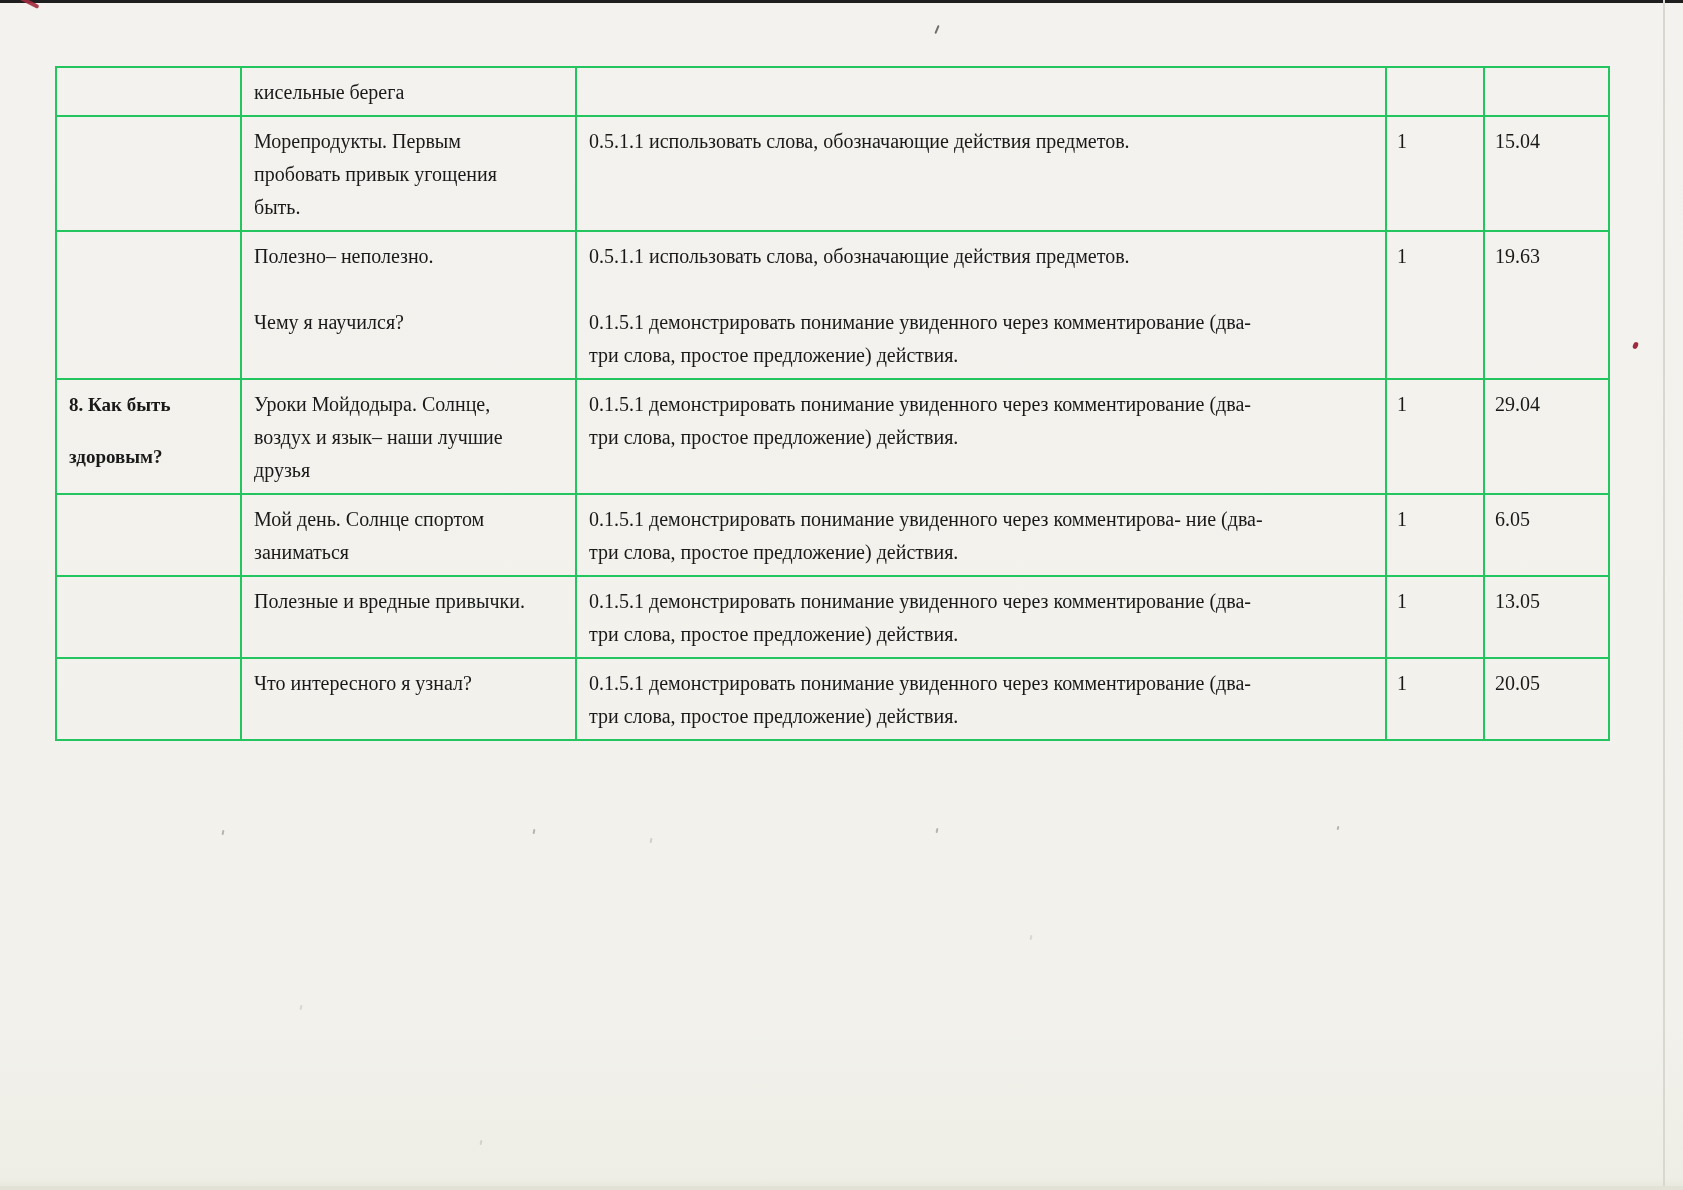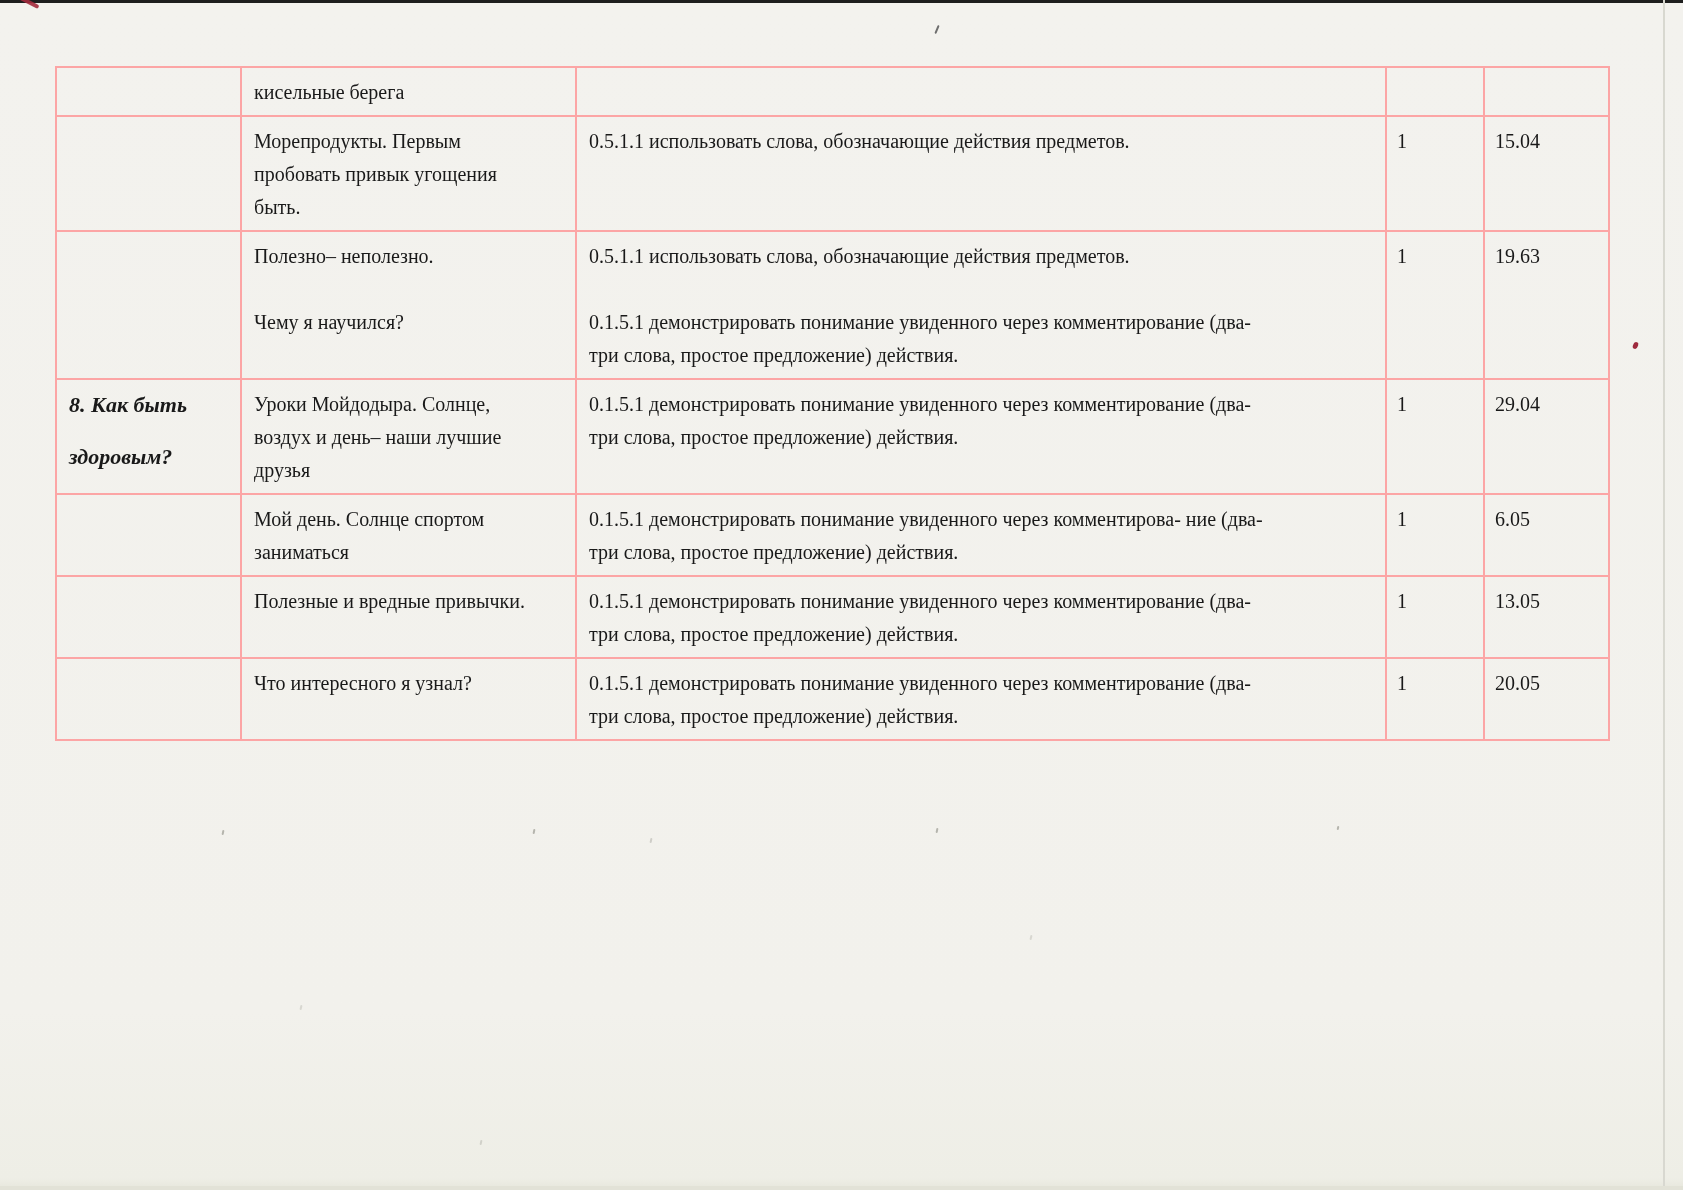--- a/index.html
+++ b/index.html
@@ -13,35 +13,35 @@
   }
   .scan-strip-top { position:absolute; top:0; left:0; width:1683px; height:3px; background:#1e1e1e; }
   .paper-edge     { position:absolute; top:0; left:1663px; width:2px; height:1190px; background:#d8d8d0; }
   .scan-strip-bottom { position:absolute; bottom:0; left:0; width:1683px; height:4px; background:#e2e2d7; }
 
   table.plan {
     position:absolute; left:55px; top:66px; width:1553px;
     border-collapse:collapse; table-layout:fixed;
   }
   td {
-    border:2px solid #fca5a5;
+    border:2px solid #22c55e;
     vertical-align:top;
     padding:8px 9px 6px 12px;
     font-size:20px;
     line-height:33px;
   }
   tr.r1 td { height:49px; }
   tr.r2 td { height:103px; }
   tr.r3 td { height:113px;margin-top:20px; }
   tr.r4 td { height:103px; }
   tr.r5 td { height:72px; }
   tr.r6 td { height:73px; }
   tr.r7 td { height:76px; }
 
-  td.c-section { font-weight:bold; font-size:22px;font-style:italic; }
+  td.c-section { font-weight:bold; font-size:19px; }
   td.c-hours, td.c-date { padding-left:10px; }
   .sec-line2 { margin-top:19px; }
   .para2 { margin-top:33px; }
 
   .mark { position:absolute; }
   .apostrophe { left:936px; top:25px; width:2px; height:9px; background:#6e6e6e; transform:rotate(22deg); border-radius:1px; }
   .red-corner { left:13px; top:-1px; width:27px; height:4px; background:#a32a3c; transform:rotate(27deg); border-radius:2px; opacity:.9; }
   .red-dot { left:1633px; top:342px; width:5px; height:7px; background:#9e2b3e; border-radius:60% 40% 55% 45%; transform:rotate(18deg); }
   .speck { position:absolute; width:2px; height:5px; background:#9b9b93; opacity:.7; transform:rotate(12deg); border-radius:1px; }
   .s1 { left:222px; top:830px; }
@@ -121,21 +121,21 @@
     <td class="c-date">19.63</td>
   </tr>
 
   <tr class="r4">
     <td class="c-section">
       <div>8. Как быть</div>
       <div class="sec-line2">здоровым?</div>
     </td>
     <td class="c-topic">
       <div>Уроки Мойдодыра. Солнце,</div>
-      <div>воздух и день– наши лучшие</div>
+      <div>воздух и язык– наши лучшие</div>
       <div>друзья</div>
     </td>
     <td class="c-obj">
       <div>0.1.5.1 демонстрировать понимание увиденного через комментирование (два-</div>
       <div>три слова, простое предложение) действия.</div>
     </td>
     <td class="c-hours">1</td>
     <td class="c-date">29.04</td>
   </tr>
 

